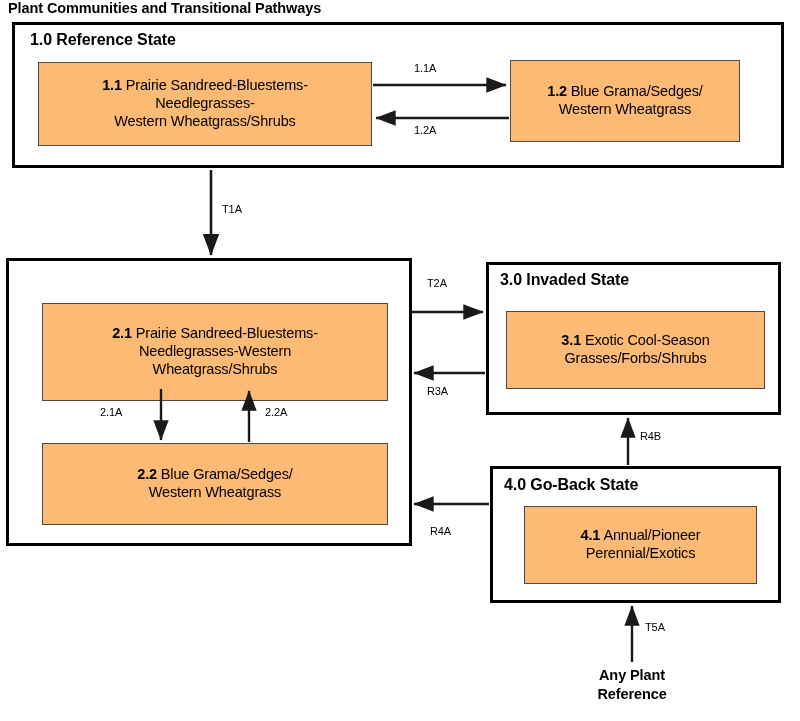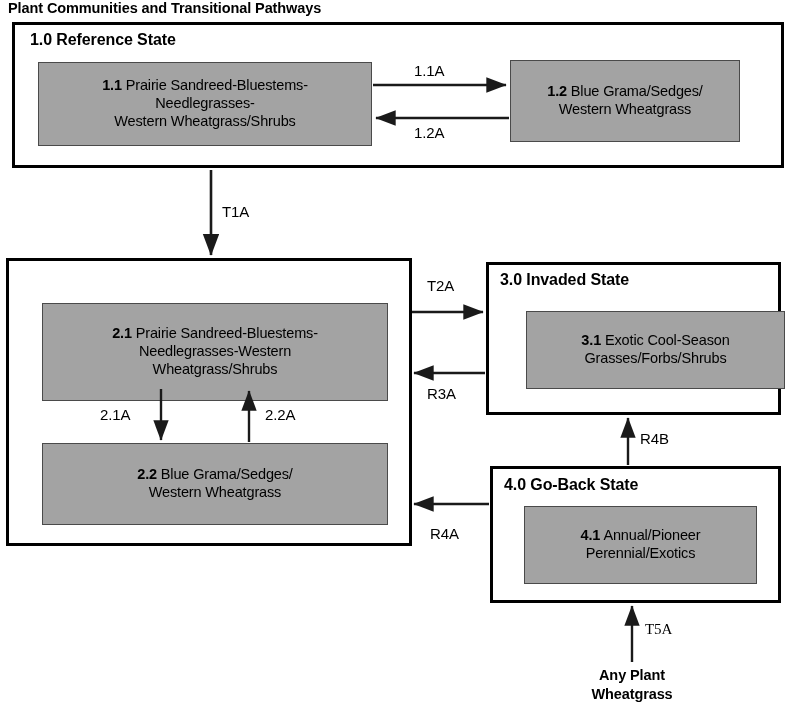--- a/index.html
+++ b/index.html
@@ -40,21 +40,21 @@
     font-size: 16px;
     font-weight: bold;
     white-space: nowrap;
     letter-spacing: -0.1px;
   }
   
   .community-box {
     position: absolute;
     box-sizing: border-box;
     border: 1.5px solid #4a4a4a;
-    background: #a3a3a3;
+    background: #fdba74;
     display: flex;
     align-items: center;
     justify-content: center;
     text-align: center;
     font-size: 14.5px;
     line-height: 1.22;
     letter-spacing: -0.15px;
     padding: 2px 4px;
   }
   .community-box .code {
@@ -64,21 +64,21 @@
   .edge-svg {
     position: absolute;
     left: 0;
     top: 0;
     width: 800px;
     height: 721px;
     pointer-events: none;
   }
   .edge-label {
     position: absolute;
-    font-size: 15px;
+    font-size: 11px;
     white-space: nowrap;
     letter-spacing: -0.1px;
   }
   .free-text {
     position: absolute;
     font-size: 14.5px;
     font-weight: bold;
     text-align: center;
     line-height: 1.3;
     white-space: nowrap;
@@ -127,21 +127,21 @@
     <div>
       <span class="code">2.2</span>
       <span>Blue Grama/Sedges/</span><br>
       <span>Western Wheatgrass</span>
     </div>
   </div>
 
   <div class="state-box" style="left:486px; top:262px; width:295px; height:153px;"></div>
   <div class="state-title" style="left:500px; top:271px;">3.0 Invaded State</div>
 
-  <div class="community-box" style="left:506px; top:311px; width:259px; height:78px;margin-left:20px;">
+  <div class="community-box" style="left:506px; top:311px; width:259px; height:78px;">
     <div>
       <span class="code">3.1</span>
       <span>Exotic Cool-Season</span><br>
       <span>Grasses/Forbs/Shrubs</span>
     </div>
   </div>
 
   <div class="state-box" style="left:490px; top:466px; width:291px; height:137px;"></div>
   <div class="state-title" style="left:504px; top:476px;">4.0 Go-Back State</div>
 
@@ -183,20 +183,20 @@
 
   <div class="edge-label" style="left:414px; top:62px;">1.1A</div>
   <div class="edge-label" style="left:414px; top:124px;">1.2A</div>
   <div class="edge-label" style="left:222px; top:203px;">T1A</div>
   <div class="edge-label" style="left:100px; top:406px;">2.1A</div>
   <div class="edge-label" style="left:265px; top:406px;">2.2A</div>
   <div class="edge-label" style="left:427px; top:277px;">T2A</div>
   <div class="edge-label" style="left:427px; top:385px;">R3A</div>
   <div class="edge-label" style="left:430px; top:525px;">R4A</div>
   <div class="edge-label" style="left:640px; top:430px;">R4B</div>
-  <div class="edge-label" style="left:645px; top:621px;font-family:Liberation Serif, serif;">T5A</div>
+  <div class="edge-label" style="left:645px; top:621px;">T5A</div>
 
   <div class="free-text" style="left:562px; top:666px; width:140px;">
     <span>Any Plant</span><br>
-    <span>Wheatgrass</span>
+    <span>Reference</span>
   </div>
 
 </div>
 
 </body></html>

